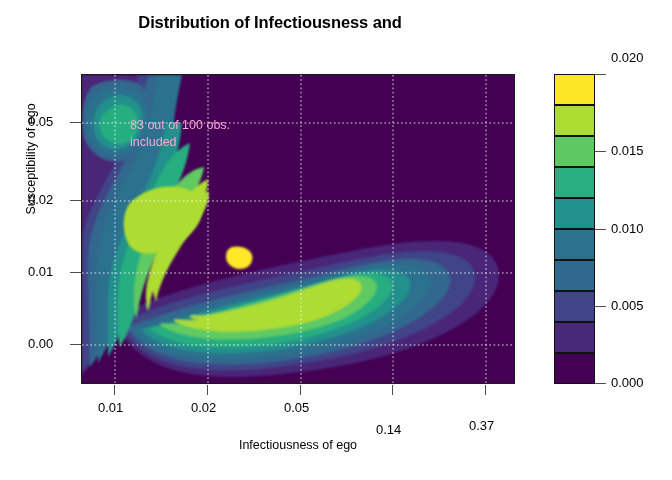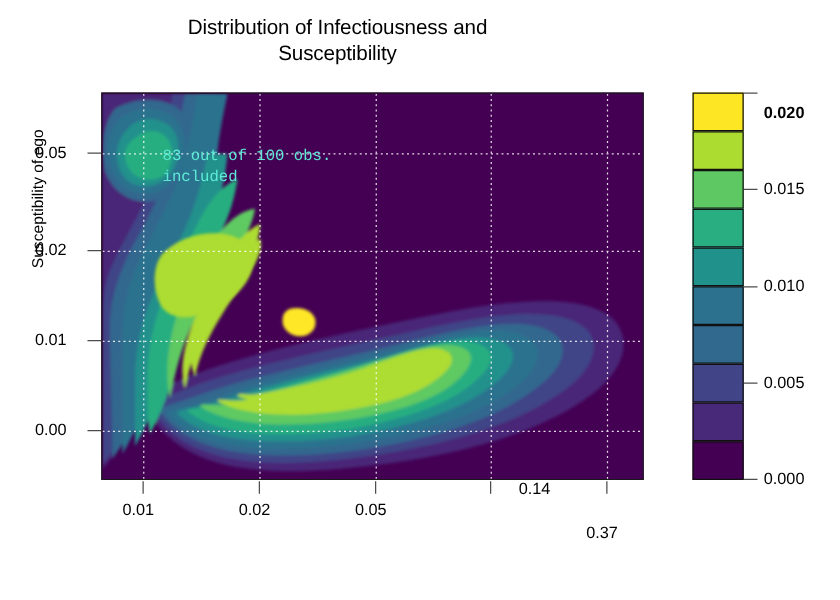--- a/index.html
+++ b/index.html
@@ -5,37 +5,37 @@
   html,body{margin:0;padding:0;}
   body{
     width:672px;height:480px;background:#ffffff;overflow:hidden;
     font-family:"Liberation Sans", sans-serif;
     -webkit-font-smoothing:antialiased;
   }
   #root{position:relative;width:672px;height:480px;}
 
   .title{
     position:absolute;left:0;top:12px;width:540px;
-    text-align:center;font-weight:normal;font-size:16.5px;color:#000;
+    text-align:center;font-weight:bold;font-size:16.5px;color:#000;
     line-height:21px;letter-spacing:-0.1px;
   }
   .title div{display:block;}
 
   
   #panel{
     position:absolute;left:81px;top:74px;width:434px;height:310px;
     background:#440154;border:1px solid #1a1a1a;box-sizing:border-box;
     overflow:hidden;
   }
   #panel svg{position:absolute;left:0;top:0;}
 
   .annot{
     position:absolute;left:48px;top:42px;width:220px;
-    font-size:12.5px;color:#5eead4;line-height:17px;
-    white-space:pre-line;pointer-events:none;font-family:Liberation Mono, monospace;
+    font-size:12.5px;color:#f9a8d4;line-height:17px;
+    white-space:pre-line;pointer-events:none;
   }
 
   
   .tick{position:absolute;background:#4d4d4d;}
   .tlabel{position:absolute;font-size:13px;color:#000;white-space:nowrap;}
 
   .ylab-wrap{
     position:absolute;left:-70px;top:150px;width:200px;text-align:center;
     transform:rotate(-90deg);
   }
@@ -54,21 +54,20 @@
   .ltick{position:absolute;left:595px;width:11px;height:1px;background:#4d4d4d;}
   .llabel{position:absolute;left:611px;font-size:13px;color:#000;white-space:nowrap;}
 </style>
 </head>
 <body>
 
 <div id="root">
 
   <div class="title">
     <div>Distribution of Infectiousness and</div>
-    <div>Susceptibility</div>
   </div>
 
   <div id="panel">
     <svg width="434" height="310" viewBox="0 0 434 310">
       <defs>
         <filter id="sm" x="-15%" y="-15%" width="130%" height="130%">
           <feGaussianBlur stdDeviation="1.1"></feGaussianBlur>
         </filter>
       </defs>
 
@@ -252,24 +251,25 @@
 
   <div class="tick" style="left:114px;top:385px;width:1px;height:10px;"></div>
   <div class="tick" style="left:207px;top:385px;width:1px;height:10px;"></div>
   <div class="tick" style="left:300px;top:385px;width:1px;height:10px;"></div>
   <div class="tick" style="left:392px;top:385px;width:1px;height:10px;"></div>
   <div class="tick" style="left:485px;top:385px;width:1px;height:10px;"></div>
 
   <div class="tlabel" style="left:98px;top:400px;">0.01</div>
   <div class="tlabel" style="left:191px;top:400px;">0.02</div>
   <div class="tlabel" style="left:284px;top:400px;">0.05</div>
-  <div class="tlabel" style="left:376px;top:383px;margin-left:39px;">0.14</div>
+  <div class="tlabel" style="left:376px;top:422px;">0.14</div>
   <div class="tlabel" style="left:469px;top:400px;margin-top:18px;">0.37</div>
 
   <div class="xlab">
+    <div>Infectiousness of ego</div>
   </div>
 
   <div id="legend">
       <div class="band" style="top: 0px; height: 31px; background: rgb(253, 231, 37);"></div>
       <div class="band" style="top: 31px; height: 31px; background: rgb(173, 220, 48);"></div>
       <div class="band" style="top: 62px; height: 31px; background: rgb(94, 201, 98);"></div>
       <div class="band" style="top: 93px; height: 31px; background: rgb(40, 174, 128);"></div>
       <div class="band" style="top: 124px; height: 31px; background: rgb(33, 145, 140);"></div>
       <div class="band" style="top: 155px; height: 31px; background: rgb(44, 114, 142);"></div>
       <div class="band" style="top: 186px; height: 31px; background: rgb(49, 104, 142);"></div>
@@ -277,19 +277,19 @@
       <div class="band" style="top: 248px; height: 31px; background: rgb(72, 40, 120);"></div>
       <div class="band" style="top: 279px; height: 31px; background: rgb(68, 1, 84);"></div>
     </div>
 
   <div class="ltick" style="top:74px;"></div>
   <div class="ltick" style="top:151px;"></div>
   <div class="ltick" style="top:229px;"></div>
   <div class="ltick" style="top:306px;"></div>
   <div class="ltick" style="top:383px;"></div>
 
-  <div class="llabel" style="top:82px;font-weight:bold;">0.020</div>
+  <div class="llabel" style="top:50px;">0.020</div>
   <div class="llabel" style="top:143px;">0.015</div>
   <div class="llabel" style="top:221px;">0.010</div>
   <div class="llabel" style="top:298px;text-align:center;">0.005</div>
   <div class="llabel" style="top:375px;text-align:right;">0.000</div>
 
 </div>
 
 </body></html>

